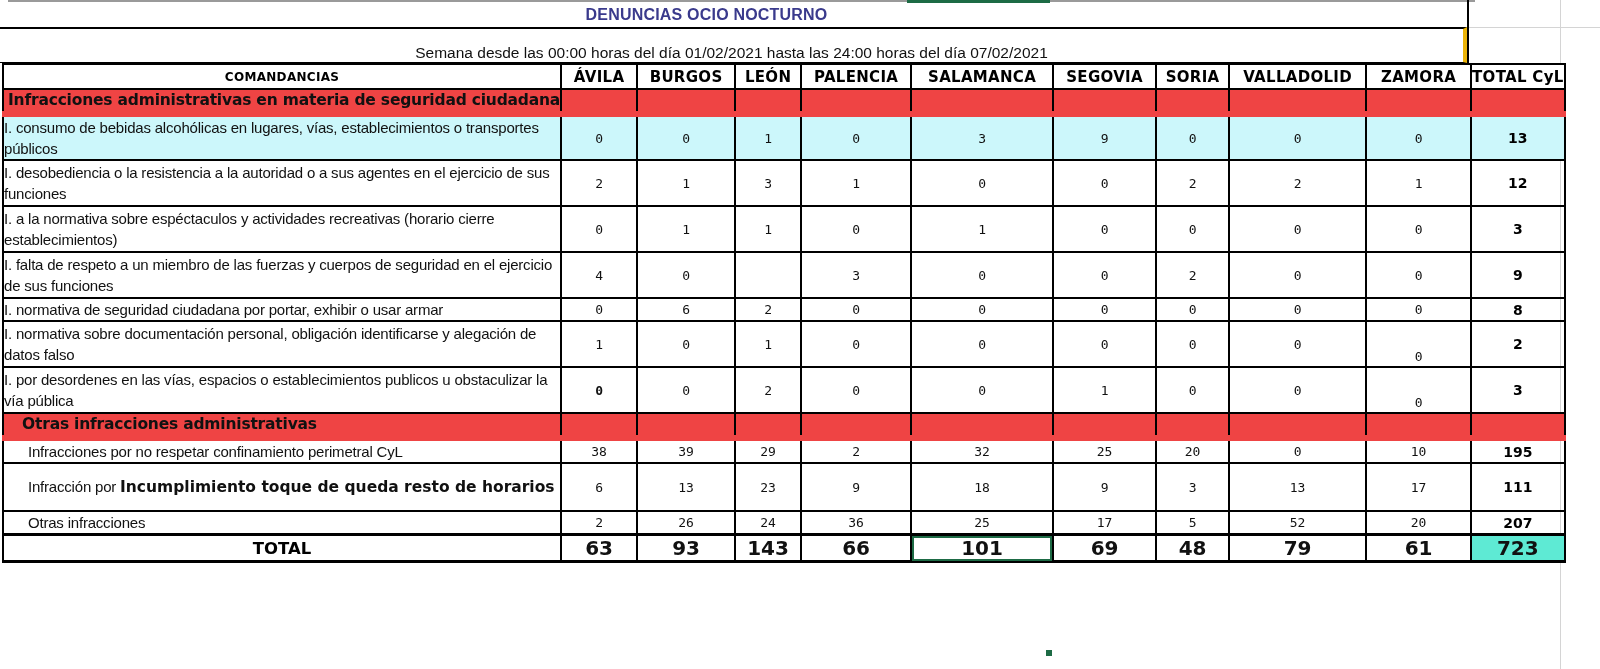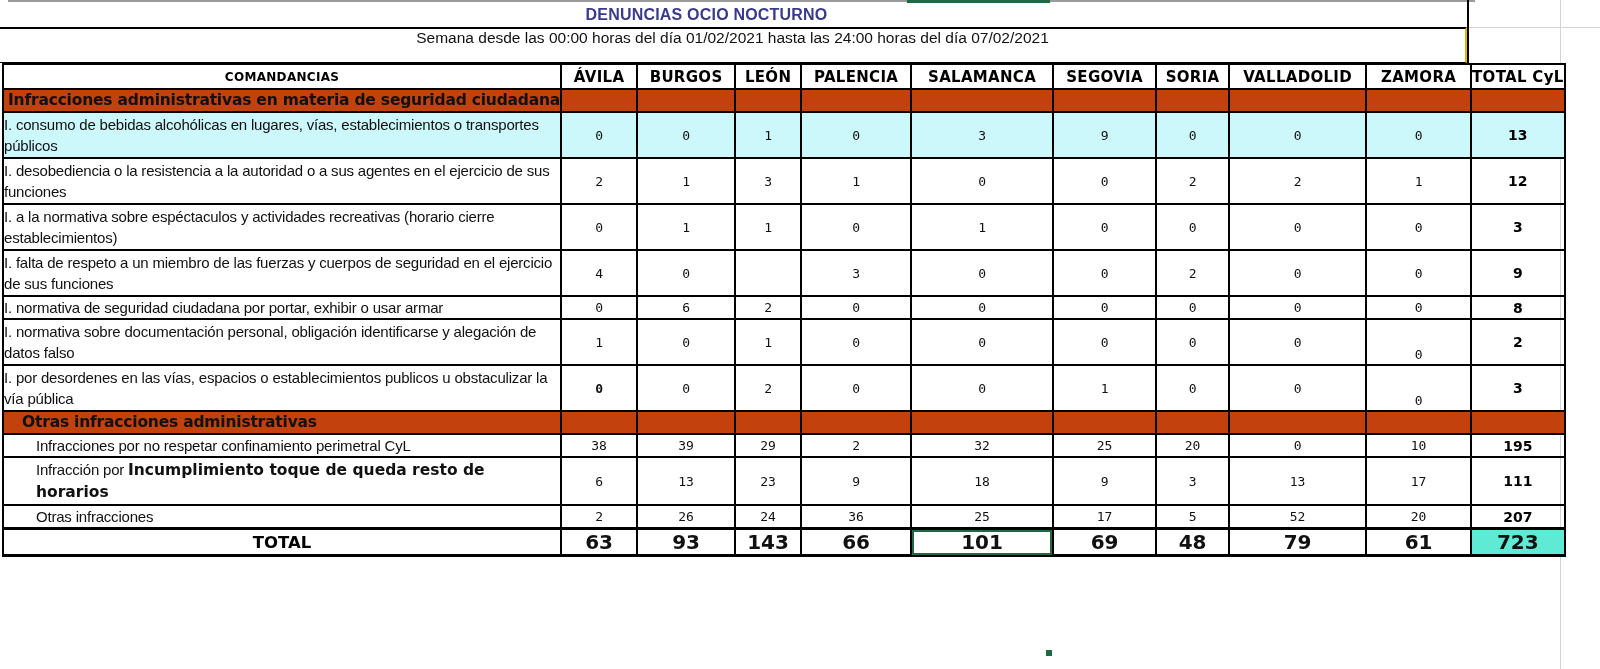--- a/index.html
+++ b/index.html
@@ -15,50 +15,50 @@
   .title-row {
     position:absolute; left:8px; top:0; width:1467px; height:27px;
     border-top:2px solid #9a9a9a; box-sizing:border-box;
     display:flex; align-items:center; justify-content:center;
     color:#3a3a8c; font-weight:bold; font-size:16px; letter-spacing:0.2px;
   }
   .title-row .title-text { margin-left:-70px; }
   .sel-top { position:absolute; left:907px; top:0; width:143px; height:3px; background:#1d6b45; }
   .subtitle-row {
     position:absolute; left:0; top:27px; width:1467px; height:36px;
-    border-top:2px solid #000; border-bottom:1px solid #000; border-right:2px solid #eab308;
-    box-sizing:border-box; display:flex; align-items:flex-start; justify-content:center;
+    border-top:2px solid #000; border-bottom:1px solid #000; border-right:4px solid #eab308;
+    box-sizing:border-box; display:flex; align-items:flex-end; justify-content:center;
     font-size:15.5px; color:#111;
   }
   .right-blank-1 { position:absolute; left:1467px; top:0; width:2px; height:63px; background:#000; }
 
   table.grid {
     position:absolute; left:2px; top:63px; border-collapse:collapse; table-layout:fixed;
     font-family:"Liberation Sans", sans-serif;
   }
   table.grid td, table.grid th {
     border:2px solid #000; padding:0; box-sizing:border-box; overflow:hidden;
   }
   th.hdr {
     height:25px; font-family:"DejaVu Sans", sans-serif; font-weight:bold; font-size:15px;
     text-align:center; background:#fff; letter-spacing:0.3px; white-space:nowrap;
     border-top:3px solid #000;
   }
   th.hdr.first { font-size:12px; }
-  tr.section td { background:#c2410c; height:23px; border-top:1px solid #000; border-bottom:1px solid #ef4444; }
+  tr.section td { background:#ef4444; height:23px; border-top:1px solid #000; border-bottom:6px solid #ef4444; }
   tr.section td.lbl {
     font-family:"DejaVu Sans", sans-serif; font-weight:bold; font-size:15.5px; padding-left:4px; white-space:nowrap;
   }
   tr.section td.lbl.indent { padding-left:18px; }
   td.lbl {
     font-size:15px; line-height:21px; padding:1px 4px; text-align:left; color:#111;
     font-family:"Liberation Sans Narrow","Liberation Sans", sans-serif;
     letter-spacing:-0.2px;
   }
-  td.lbl.sub { padding-left:32px; }
+  td.lbl.sub { padding-left:24px; }
   td.lbl b { font-family:"DejaVu Sans", sans-serif; font-size:15.5px; letter-spacing:0; }
   td.num {
     text-align:center; font-family:"DejaVu Sans Mono", monospace; font-size:13px; color:#111;
   }
   td.num.bold, td.tot { font-weight:bold; }
   td.tot { text-align:center; font-family:"DejaVu Sans", sans-serif; font-size:14px; }
   td.num.low { vertical-align:bottom; padding-bottom:2px; }
   tr.hl td { background:#ccf7fb; }
   tr.r2 td { height:46px; }
   tr.r1 td { height:23px; }

